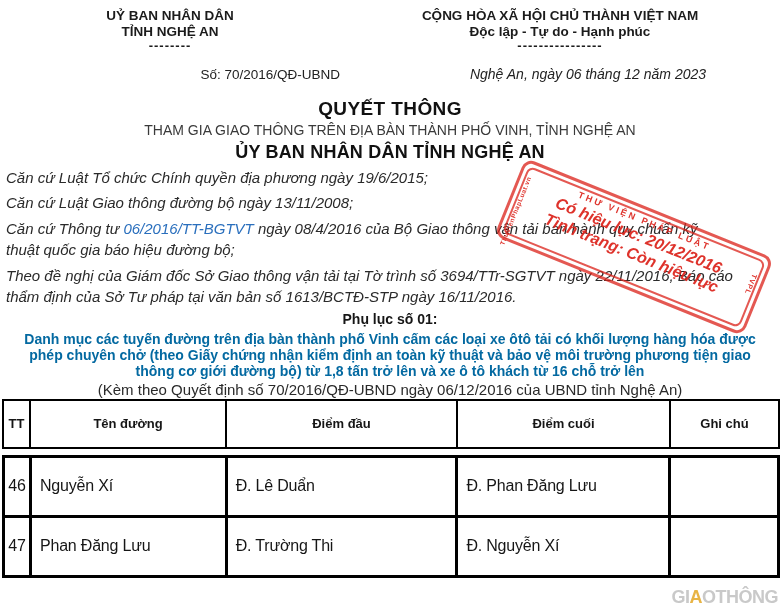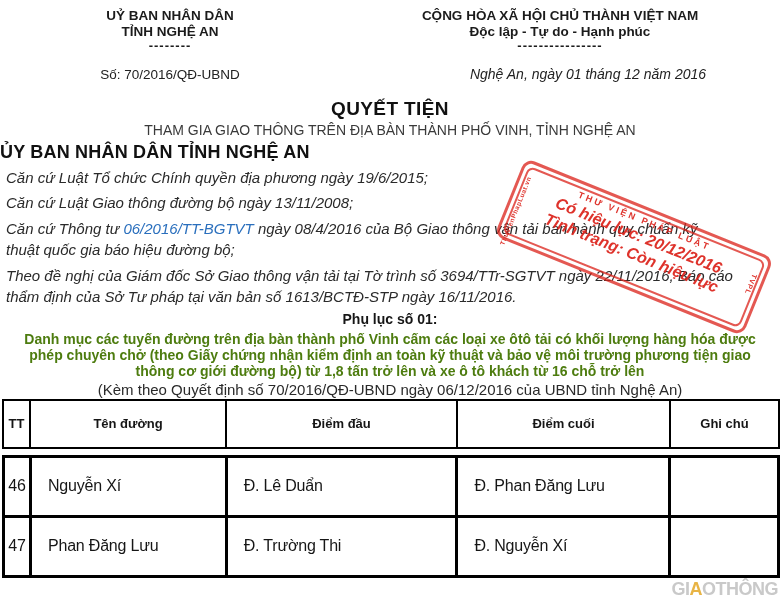--- a/index.html
+++ b/index.html
@@ -6,83 +6,83 @@
   .page{
     position:relative;width:780px;height:614px;overflow:hidden;background:#fff;
     font-family:"Liberation Sans","DejaVu Sans",sans-serif;color:#1c1c1c;
     padding-top:8px;box-sizing:border-box;
   }
   .hdr-row{display:flex;}
   .hdr-left{width:340px;text-align:center;}
   .hdr-right{width:440px;text-align:center;}
   .hdr-b{font-size:13.5px;font-weight:bold;line-height:16px;color:#1b1b1b;}
   .hdr-dash{font-size:13px;font-weight:bold;line-height:12px;letter-spacing:1px;}
-  .hdr-num{margin-top:14px;font-size:13.5px;line-height:17px;color:#222;}
+  .hdr-num{margin-top:14px;font-size:13.5px;line-height:17px;color:#222;text-align:right;}
   .hdr-date{margin-top:14px;font-size:14px;font-style:italic;line-height:17px;padding-left:56px;color:#222;}
   .title{ text-align:center;font-size:19px;font-weight:bold;margin-top:14px;line-height:23px;letter-spacing:.4px;color:#111;}
   .subtitle{text-align:center;font-size:14px;margin-top:2px;line-height:16.5px;color:#3a3a3a;}
-  .authority{text-align:left;font-size:18px;font-weight:bold;margin-top:3px;line-height:21px;letter-spacing:.2px;color:#111;}
+  .authority{text-align:center;font-size:18px;font-weight:bold;margin-top:3px;line-height:21px;letter-spacing:.2px;color:#111;}
   .clause{font-style:italic;font-size:15px;line-height:21.5px;margin:0 0 4px;padding:0 10px 0 6px;color:#2a2a2a;}
   .clause.first{margin-top:4px;}
   .clause.c3{padding-right:60px;}
   .clause.c4{padding-right:16px;}
   a.doc-link{color:#2a6fbd;text-decoration:none;cursor:pointer;}
   .phu-luc{text-align:center;font-weight:bold;font-size:14px;margin-top:4px;line-height:15px;color:#161616;}
-  .appendix-desc{text-align:center;font-weight:bold;font-size:14px;line-height:16px;margin:4px auto 0;max-width:734px;color:#4d7c0f;}
+  .appendix-desc{text-align:center;font-weight:bold;font-size:14px;line-height:16px;margin:4px auto 0;max-width:734px;color:#0369a1;}
   .appendix-note{text-align:center;font-size:15px;margin-top:3px;line-height:15px;color:#2a2a2a;}
   table.tbl{border-collapse:collapse;table-layout:fixed;margin-left:2px;}
   table.head-tbl{margin-top:2px;}
   table.head-tbl th{border:2px solid #000;height:46px;font-size:13px;font-weight:bold;text-align:center;vertical-align:middle;color:#161616;padding:0;}
   table.body-tbl{margin-top:6px;}
-  table.body-tbl td{border:3px solid #000;height:57px;font-size:16px;vertical-align:middle;padding:0 0 0 16px;letter-spacing:-0.2px;color:#161616;}
+  table.body-tbl td{border:3px solid #000;height:57px;font-size:16px;vertical-align:middle;padding:0 0 0 8px;letter-spacing:-0.2px;color:#161616;}
   table.body-tbl td.cell-center{text-align:center;padding:0;}
   
   .stamp{
     position:absolute;left:500px;top:205px;width:268px;height:84px;
     transform:rotate(22deg);transform-origin:center;
     border:3px solid rgba(220,36,28,.82);border-radius:10px;padding:3px;
     box-sizing:border-box;opacity:.93;pointer-events:none;
   }
   .stamp-inner{
     border:2px solid rgba(220,36,28,.82);border-radius:7px;height:100%;
     position:relative;text-align:center;color:#dc241c;box-sizing:border-box;overflow:visible;
   }
   .stamp-brand{font-size:9px;font-weight:bold;letter-spacing:2.5px;margin-top:1px;white-space:nowrap;}
   .stamp-line1{font-size:16px;font-weight:bold;font-style:italic;line-height:19px;margin-top:1px;white-space:nowrap;}
   .stamp-line2{font-size:16px;font-weight:bold;font-style:italic;line-height:19px;white-space:nowrap;}
   .stamp-side-left{position:absolute;left:-1px;top:8px;writing-mode:vertical-rl;transform:rotate(180deg);font-size:6.5px;font-weight:bold;letter-spacing:.5px;}
   .stamp-side-right{position:absolute;right:0px;top:14px;writing-mode:vertical-rl;font-size:7px;font-weight:bold;letter-spacing:1px;}
   
   .watermark{
-    position:absolute;right:2px;bottom:14px;font-size:18px;font-weight:bold;
+    position:absolute;right:2px;bottom:6px;font-size:18px;font-weight:bold;
     letter-spacing:-0.5px;color:#c9c9c9;pointer-events:none;
   }
   .watermark .wm-a{color:#e8b445;}
 </style>
 </head>
 <body>
 
 <div class="page">
 
   <div class="hdr-row">
     <div class="hdr-left">
       <div class="hdr-b">UỶ BAN NHÂN DÂN</div>
       <div class="hdr-b">TỈNH NGHỆ AN</div>
       <div class="hdr-dash">--------</div>
       <div class="hdr-num">Số: 70/2016/QĐ-UBND</div>
     </div>
     <div class="hdr-right">
       <div class="hdr-b">CỘNG HÒA XÃ HỘI CHỦ THÀNH VIỆT NAM</div>
       <div class="hdr-b">Độc lập - Tự do - Hạnh phúc</div>
       <div class="hdr-dash">----------------</div>
-      <div class="hdr-date">Nghệ An, ngày 01 tháng 12 năm 2016</div>
+      <div class="hdr-date">Nghệ An, ngày 06 tháng 12 năm 2023</div>
     </div>
   </div>
 
-  <div class="title">QUYẾT TIỆN</div>
+  <div class="title">QUYẾT THÔNG</div>
 
   <div class="subtitle">
     <div>THAM GIA GIAO THÔNG TRÊN ĐỊA BÀN THÀNH PHỐ VINH, TỈNH NGHỆ AN</div>
   </div>
 
   <div class="authority">ỦY BAN NHÂN DÂN TỈNH NGHỆ AN</div>
 
   <p class="clause first">Căn cứ Luật Tổ chức Chính quyền địa phương ngày 19/6/2015;</p>
   <p class="clause">Căn cứ Luật Giao thông đường bộ ngày 13/11/2008;</p>
   <p class="clause c3"><span>Căn cứ Thông tư </span><a class="doc-link">06/2016/TT-BGTVT</a><span> ngày 08/4/2016 của Bộ Giao thông vận tải ban hành quy chuẩn kỹ thuật quốc gia báo hiệu đường bộ;</span></p>

